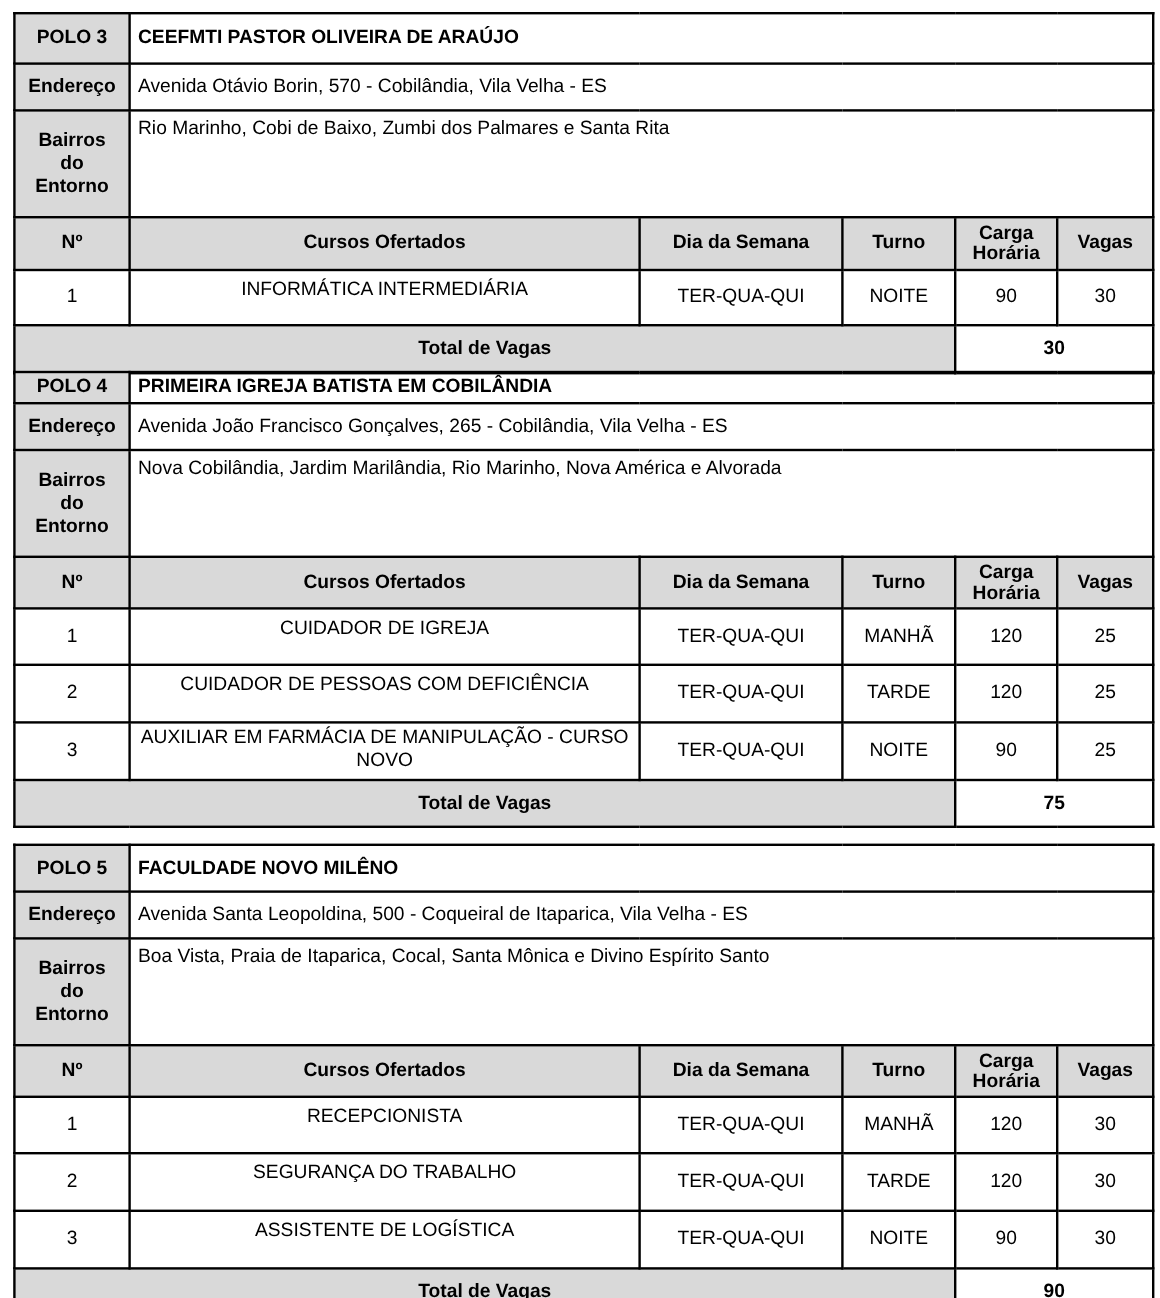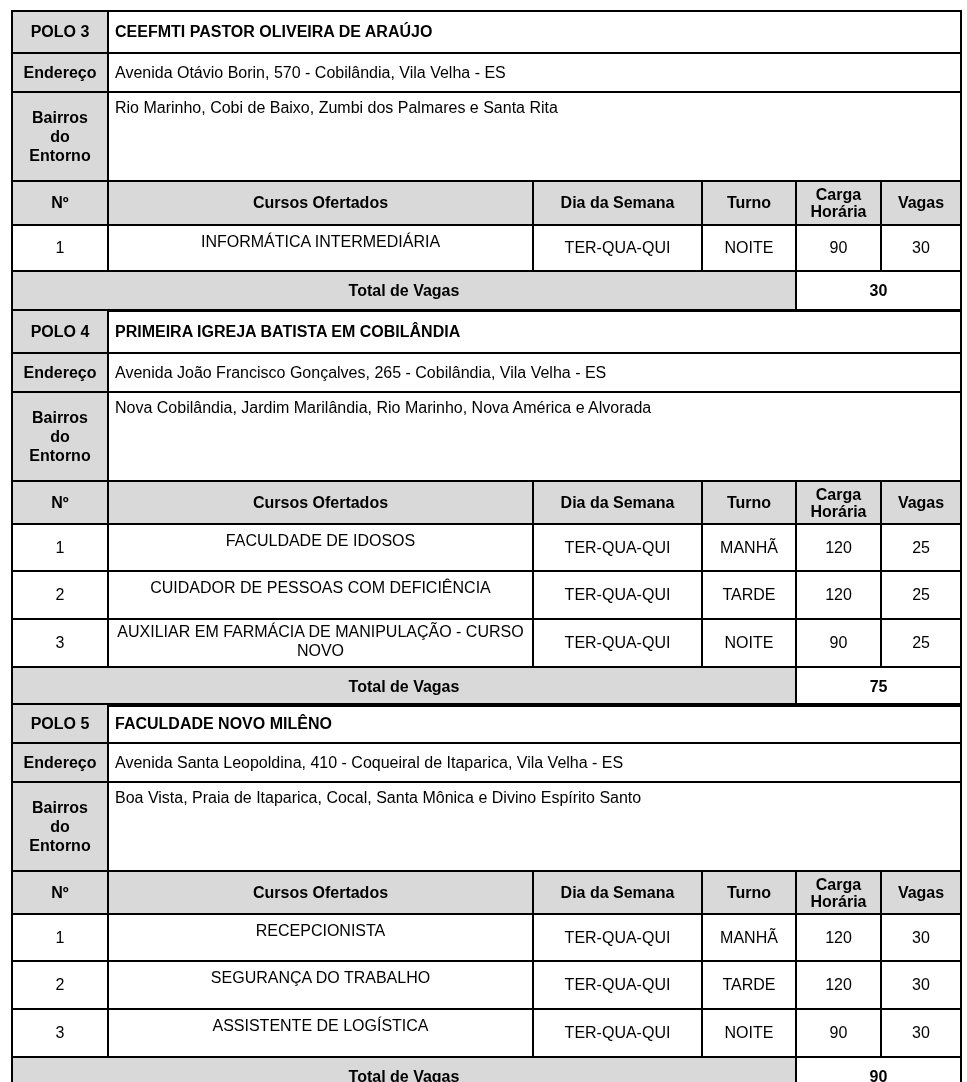--- a/index.html
+++ b/index.html
@@ -76,21 +76,21 @@
 <table class="polo" id="polo4">
   <colgroup>
       <col style="width:96px">
       <col style="width:425px">
       <col style="width:169px">
       <col style="width:94px">
       <col style="width:85px">
       <col style="width:80px">
     </colgroup>
   <tbody>
-      <tr class="r-row" style="height:43px">
+      <tr class="r-row" style="height:26px">
     <td class="gray lbl">POLO 4</td>
     <td class="name" colspan="5">PRIMEIRA IGREJA BATISTA EM COBILÂNDIA</td>
   </tr>
   <tr class="r-row" style="height:39px">
     <td class="gray lbl">Endereço</td>
     <td colspan="5">Avenida João Francisco Gonçalves, 265 - Cobilândia, Vila Velha - ES</td>
   </tr>
   <tr class="r-bairros" style="height:64px">
     <td class="gray lbl bairros-lbl"><span>Bairros</span><br><span>do</span><br><span>Entorno</span></td>
     <td colspan="5" class="txt-top">Nova Cobilândia, Jardim Marilândia, Rio Marinho, Nova América e Alvorada</td>
@@ -98,21 +98,21 @@
   <tr class="r-head gray" style="height:43px">
     <td class="lbl">Nº</td>
     <td class="b c">Cursos Ofertados</td>
     <td class="b c">Dia da Semana</td>
     <td class="b c">Turno</td>
     <td class="b c carga"><span>Carga</span><br><span>Horária</span></td>
     <td class="b c">Vagas</td>
   </tr>
   <tr class="r-course" style="height:47px">
     <td class="c">1</td>
-    <td class="course">FACULDADE DE IDOSOS</td>
+    <td class="course">CUIDADOR DE IGREJA</td>
     <td class="c">TER-QUA-QUI</td>
     <td class="c">MANHÃ</td>
     <td class="c">120</td>
     <td class="c">25</td>
   </tr>
   <tr class="r-course" style="height:48px">
     <td class="c">2</td>
     <td class="course">CUIDADOR DE PESSOAS COM DEFICIÊNCIA</td>
     <td class="c">TER-QUA-QUI</td>
     <td class="c">TARDE</td>
@@ -143,21 +143,21 @@
       <col style="width:85px">
       <col style="width:80px">
     </colgroup>
   <tbody>
       <tr class="r-row" style="height:39px">
     <td class="gray lbl">POLO 5</td>
     <td class="name" colspan="5">FACULDADE NOVO MILÊNO</td>
   </tr>
   <tr class="r-row" style="height:39px">
     <td class="gray lbl">Endereço</td>
-    <td colspan="5">Avenida Santa Leopoldina, 410 - Coqueiral de Itaparica, Vila Velha - ES</td>
+    <td colspan="5">Avenida Santa Leopoldina, 500 - Coqueiral de Itaparica, Vila Velha - ES</td>
   </tr>
   <tr class="r-bairros" style="height:64px">
     <td class="gray lbl bairros-lbl"><span>Bairros</span><br><span>do</span><br><span>Entorno</span></td>
     <td colspan="5" class="txt-top">Boa Vista, Praia de Itaparica, Cocal, Santa Mônica e Divino Espírito Santo</td>
   </tr>
   <tr class="r-head gray" style="height:43px">
     <td class="lbl">Nº</td>
     <td class="b c">Cursos Ofertados</td>
     <td class="b c">Dia da Semana</td>
     <td class="b c">Turno</td>

